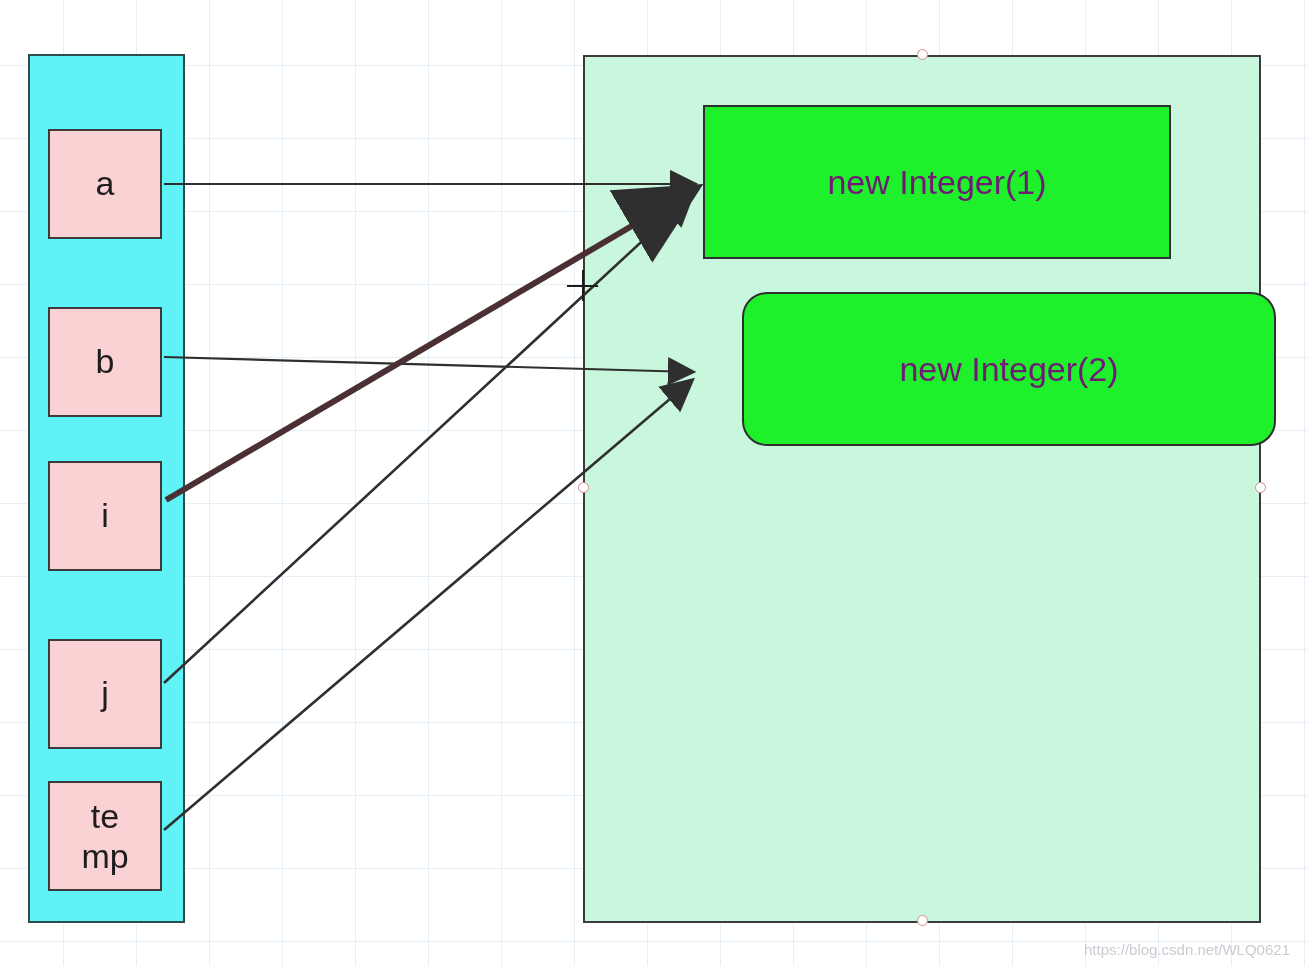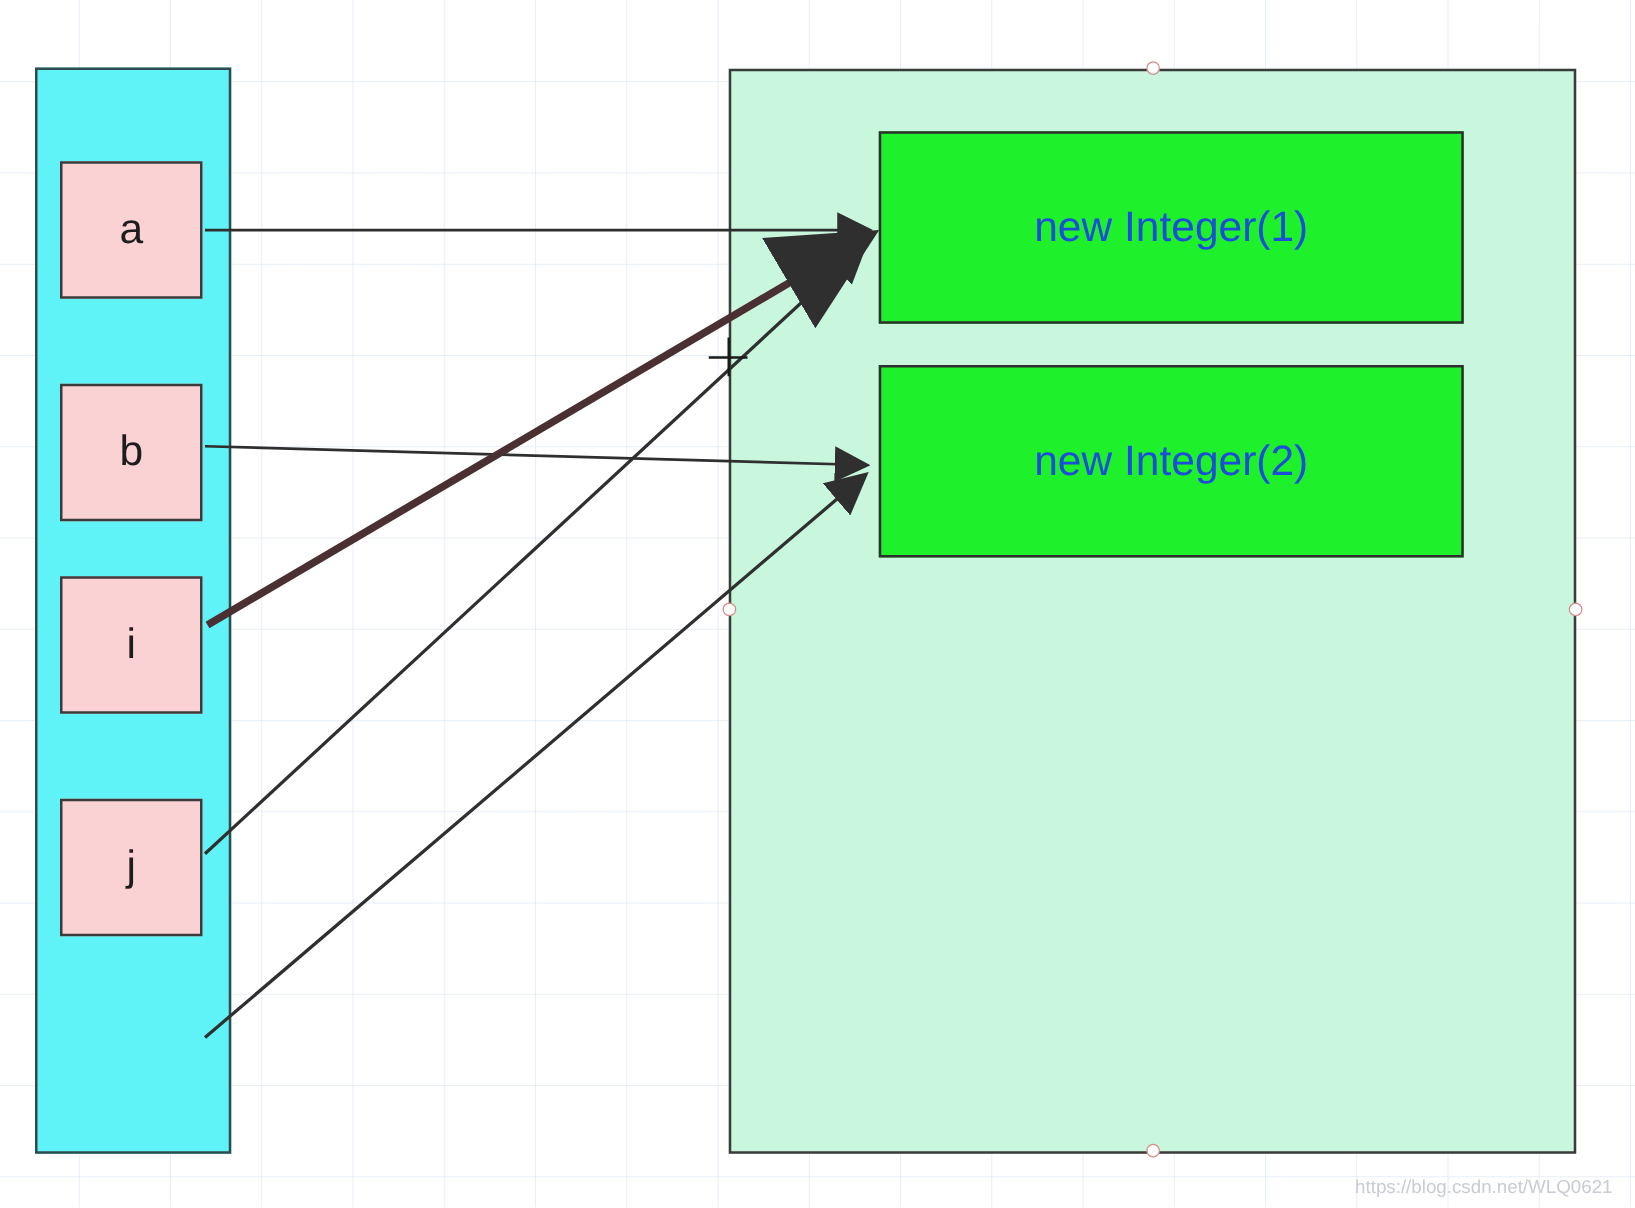--- a/index.html
+++ b/index.html
@@ -68,21 +68,21 @@
 
   .obj-box {
     position: absolute;
     background: #1ef12b;
     border: 2px solid #2f2f2f;
     box-sizing: border-box;
     display: flex;
     align-items: center;
     justify-content: center;
     font-size: 34px;
-    color: #1d4ed8;
+    color: #701a75;
     font-family: "Liberation Sans", sans-serif;
   }
 
   
   .handle {
     position: absolute;
     width: 11px;
     height: 11px;
     border-radius: 50%;
     background: #ffffff;
@@ -145,28 +145,32 @@
   </div>
 
   <div class="var-box" style="left:48px; top:461px; width:114px; height:110px;">
     <span>i</span>
   </div>
 
   <div class="var-box" style="left:48px; top:639px; width:114px; height:110px;">
     <span>j</span>
   </div>
 
+  <div class="var-box two-line" style="left:48px; top:781px; width:114px; height:110px;">
+    <span>te</span>
+    <span>mp</span>
+  </div>
 
   <div class="heap-box"></div>
 
   <div class="obj-box" style="left:703px; top:105px; width:468px; height:154px;">
     <span>new Integer(1)</span>
   </div>
 
-  <div class="obj-box" style="left:703px; top:292px; width:468px; height:154px;">
+  <div class="obj-box" style="left:742px; top:292px; width:534px; height:154px;border-radius:25px;">
     <span>new Integer(2)</span>
   </div>
 
   <div class="handle" style="left:917px; top:49px;"></div>
   <div class="handle" style="left:578px; top:482px;"></div>
   <div class="handle" style="left:1255px; top:482px;"></div>
   <div class="handle" style="left:917px; top:915px;"></div>
 
   <svg id="arrows" viewBox="0 0 1308 966">
     <defs>

